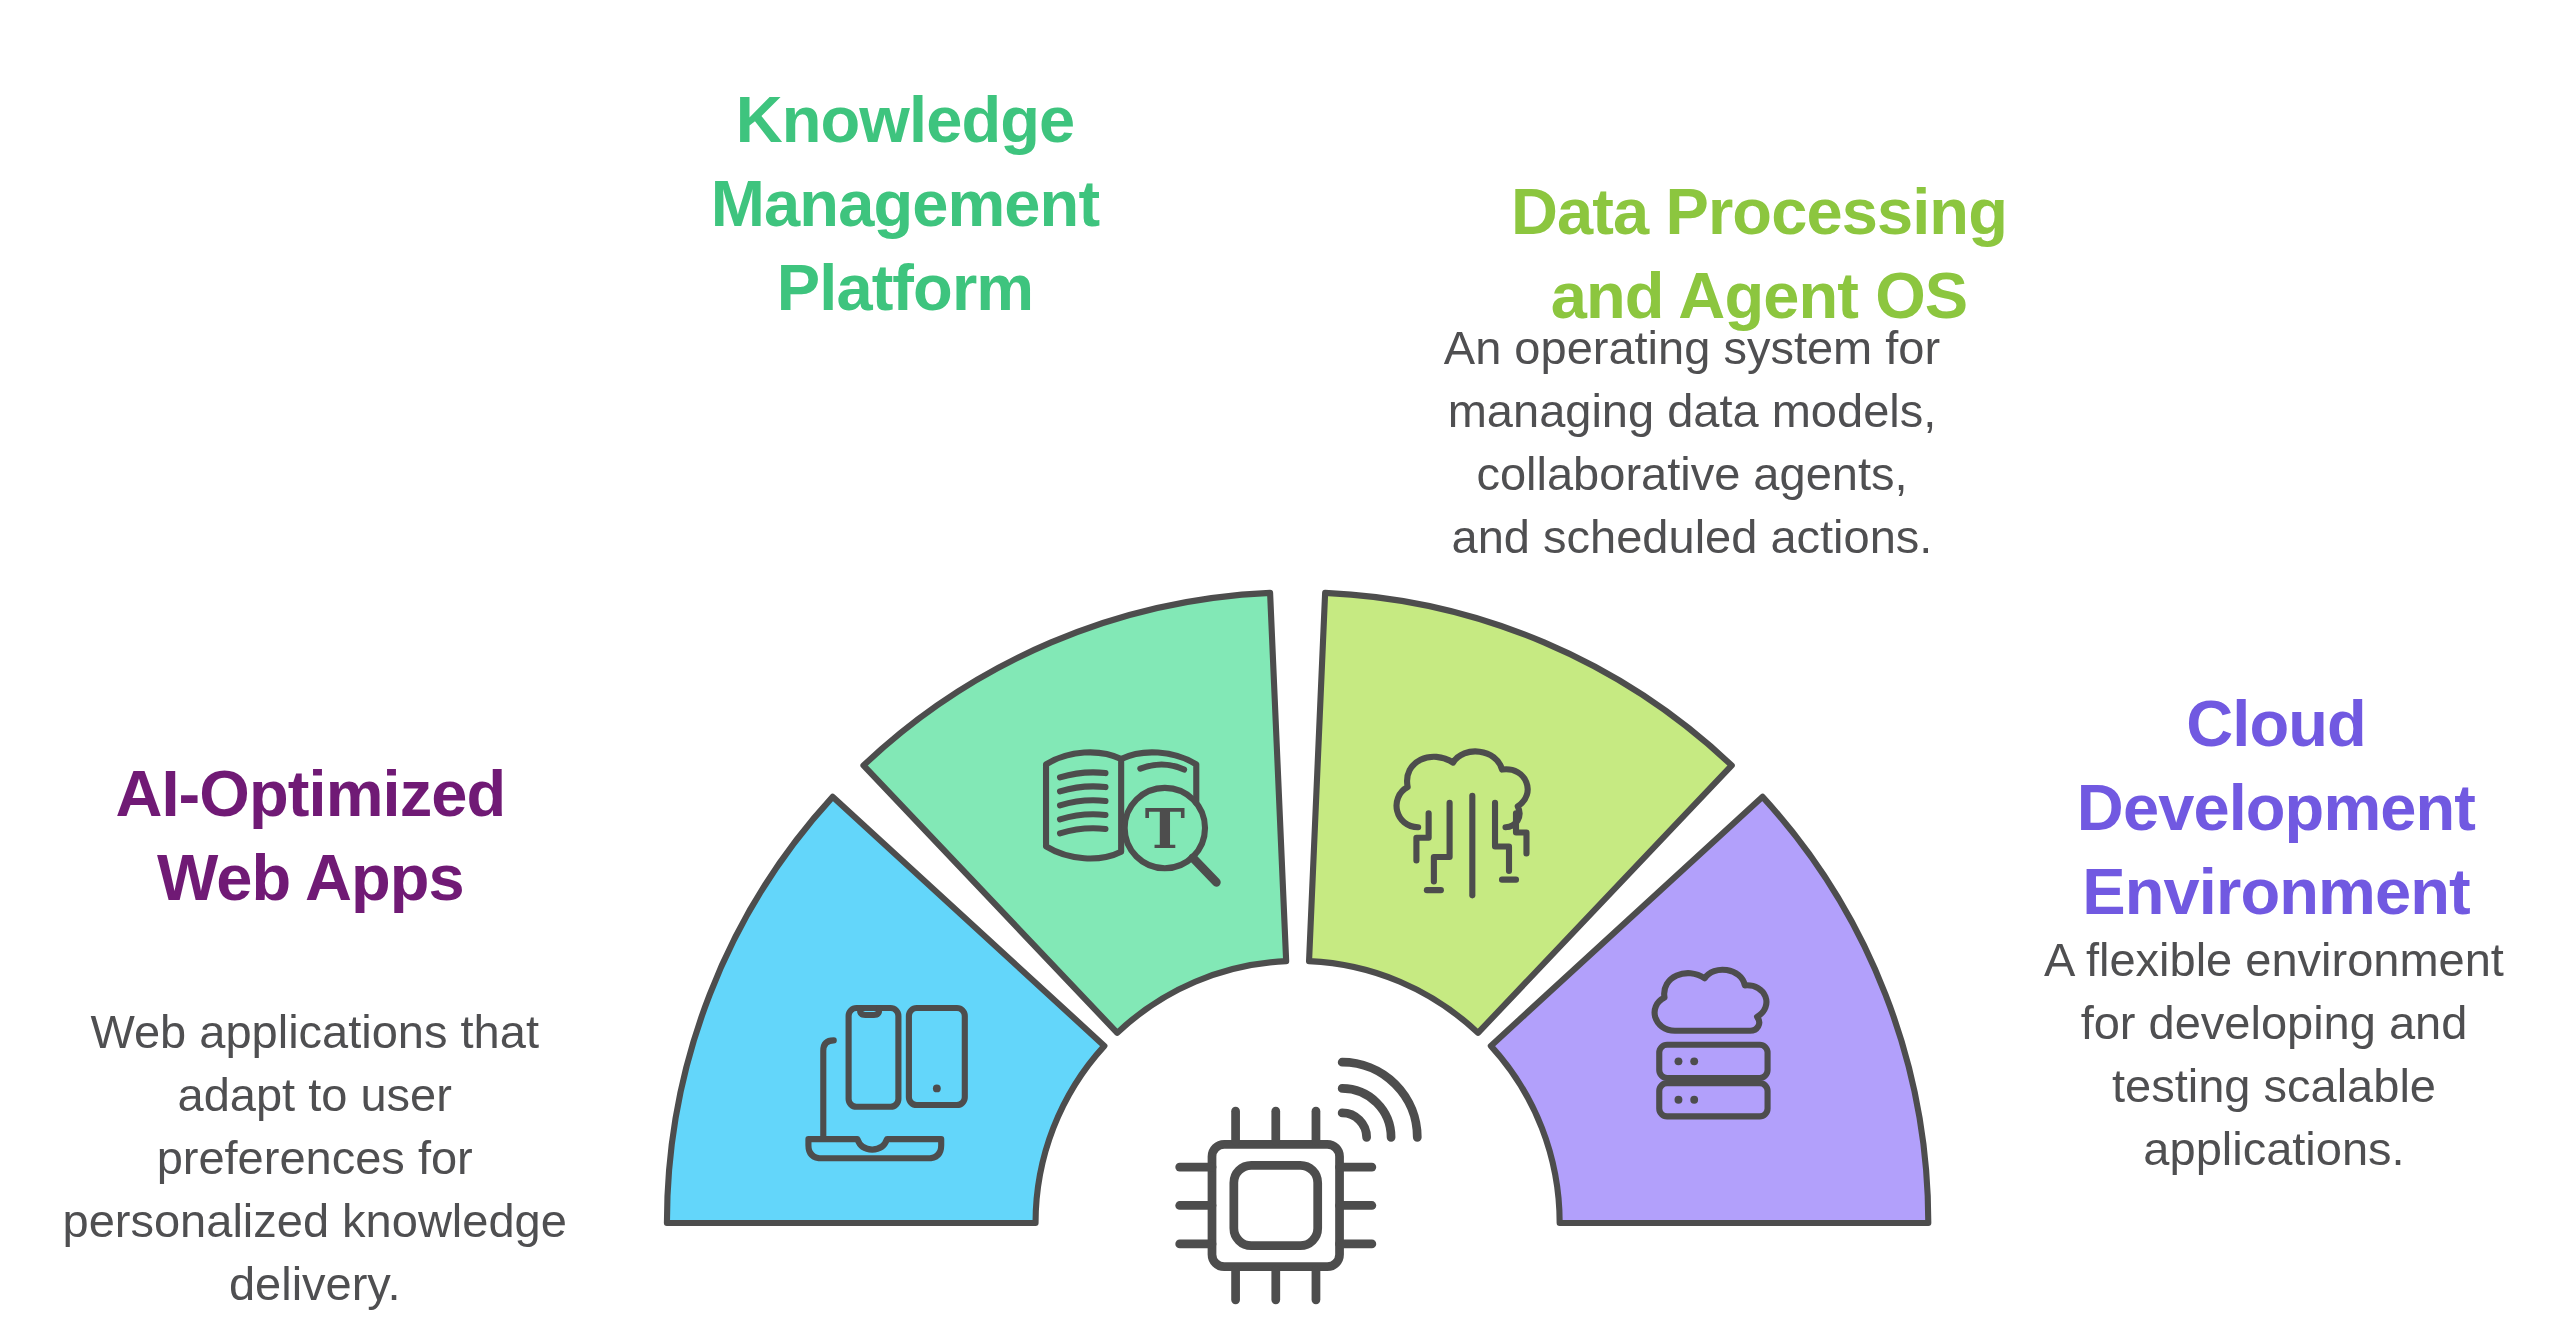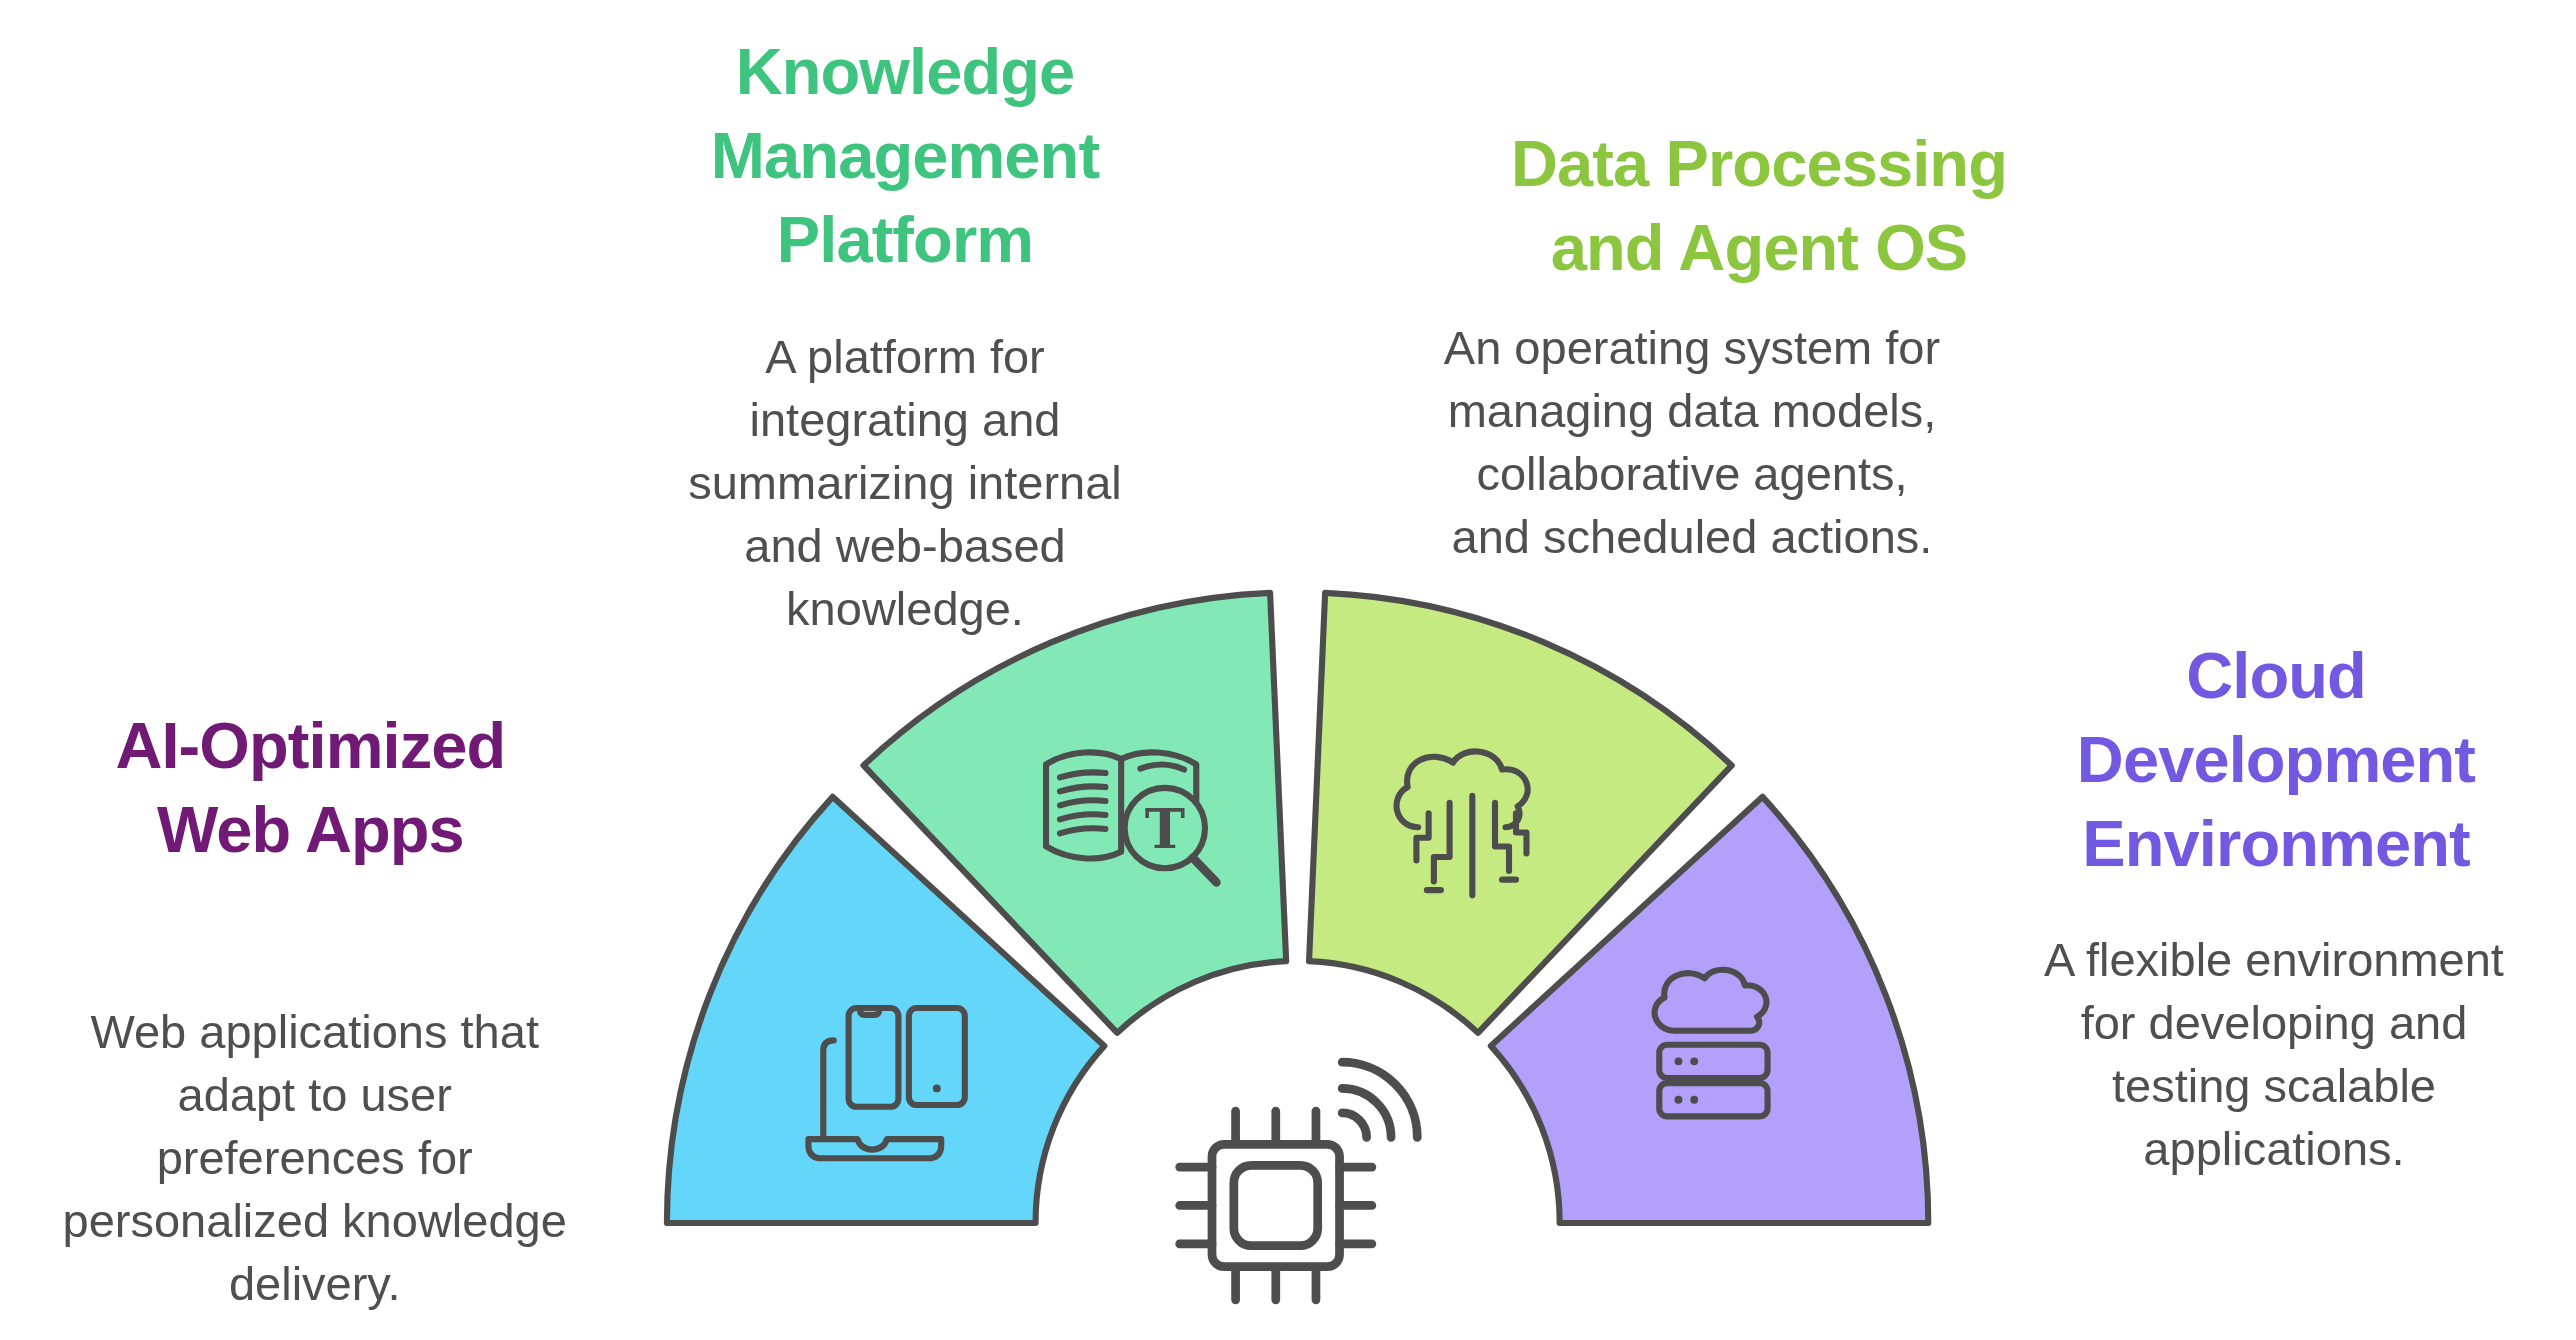--- a/index.html
+++ b/index.html
@@ -14,20 +14,21 @@
     position:absolute;
     width:612px;
     text-align:center;
     white-space:pre-line;
   }
   .title{
     font-size:65px;
     line-height:84px;
     font-weight:700;
     letter-spacing:-0.9px;
+    margin-top:48px;
   }
   .desc{
     font-size:47px;
     line-height:63px;
     font-weight:400;
     color:#4f4f51;
   }
   svg{position:absolute;left:0;top:0;}
   .seg{stroke:#4d4d4d;stroke-width:7;stroke-linejoin:round;}
   .icon{fill:none;stroke:#4d4d4d;stroke-width:7;stroke-linecap:round;stroke-linejoin:round;}
@@ -117,25 +118,20 @@
 Web Apps</div>
   <div class="txt desc" style="left:8.7px;top:1000px;">Web applications that
 adapt to user
 preferences for
 personalized knowledge
 delivery.</div>
 
   <div class="txt title" style="left: 599px; top: 30px; color: rgb(62, 196, 126);">Knowledge
 Management
 Platform</div>
-  <div class="txt desc" style="left:599px;top:325px;">A platform for
-integrating and
-summarizing internal
-and web-based
-knowledge.</div>
 
   <div class="txt title" style="left: 1453px; top: 122px; color: rgb(140, 198, 63);">Data Processing
 and Agent OS</div>
   <div class="txt desc" style="left:1386px;top:316px;">An operating system for
 managing data models,
 collaborative agents,
 and scheduled actions.</div>
 
   <div class="txt title" style="left: 1970px; top: 634px; color: rgb(113, 89, 225);">Cloud
 Development

